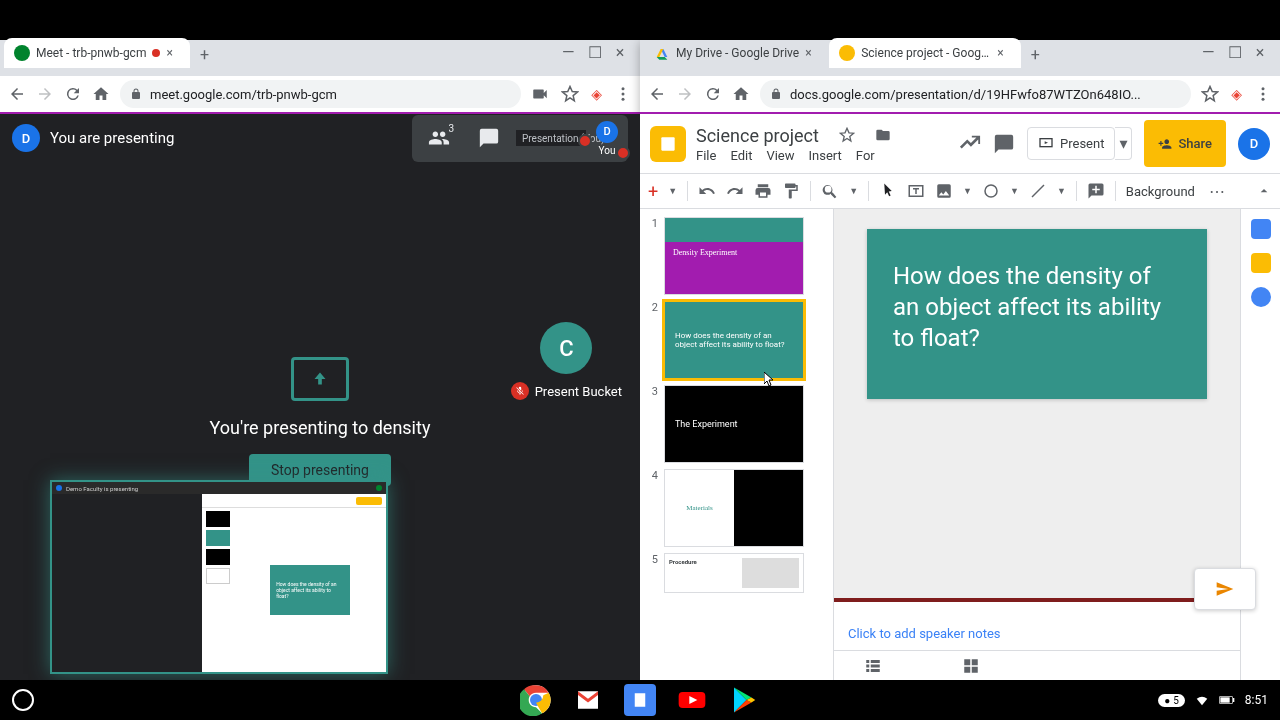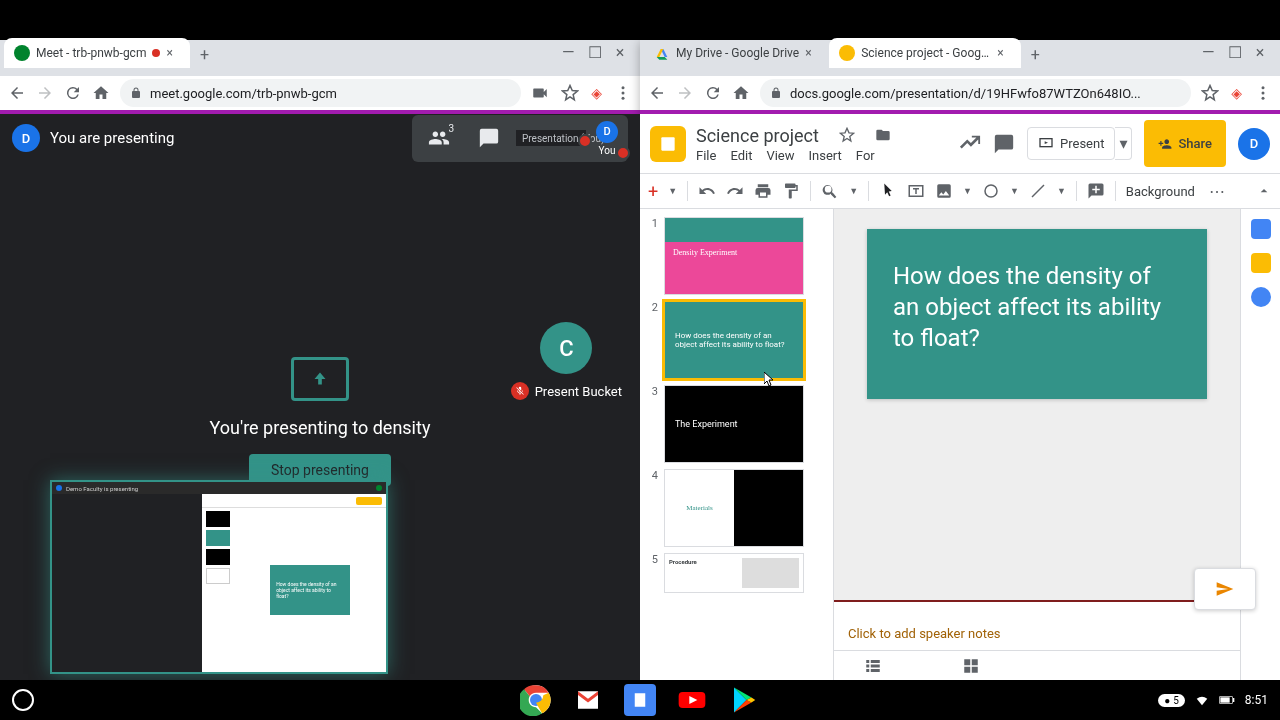--- a/index.html
+++ b/index.html
@@ -10,21 +10,21 @@
 .window.right{width:640px}
 .titlebar{height:36px;background:#dee1e6;display:flex;align-items:flex-end;padding:8px 4px}
 .tab{background:#fff;border-radius:8px 8px 0 0;padding:6px 10px;display:flex;align-items:center;gap:6px;font-size:12px;color:#3c4043;height:30px;max-width:200px;position:relative}
 .tab.inactive{background:transparent}
 .favicon{width:16px;height:16px;border-radius:50%;flex:none}
 .tab-close{width:14px;height:14px;color:#5f6368;cursor:pointer;flex:none}
 .rec-dot{width:8px;height:8px;background:#d93025;border-radius:50%;flex:none}
 .newtab{width:28px;height:28px;display:flex;align-items:center;justify-content:center;color:#5f6368}
 .win-controls{margin-left:auto;display:flex;gap:14px;padding:0 10px 6px 0;color:#5f6368}
 .win-controls span{width:12px;text-align:center;cursor:pointer}
-.addrbar{height:38px;display:flex;align-items:center;gap:10px;padding:0 8px;border-bottom:4px solid #a21caf}
+.addrbar{height:38px;display:flex;align-items:center;gap:10px;padding:0 8px;border-bottom:2px solid #a21caf}
 .nav-icon{width:18px;height:18px;color:#5f6368;cursor:pointer;flex:none}
 .url-field{flex:1;background:#f1f3f4;border-radius:16px;height:28px;display:flex;align-items:center;padding:0 10px;gap:8px;font-size:13px;color:#202124;overflow:hidden;white-space:nowrap}
 .lock{color:#5f6368;flex:none}
 .addr-icons{display:flex;gap:12px;align-items:center}
 .content{flex:1;position:relative;overflow:hidden}
 
 .meet{background:#202124;color:#fff;height:100%;display:flex;flex-direction:column}
 .meet-top{height:48px;display:flex;align-items:center;padding:0 12px;gap:10px}
 .avatar{width:28px;height:28px;border-radius:50%;display:flex;align-items:center;justify-content:center;color:#fff;font-size:13px;font-weight:500}
 .avatar.d{background:#1a73e8}
@@ -72,33 +72,33 @@
 .toolbar{height:36px;border-top:1px solid #dadce0;border-bottom:1px solid #dadce0;display:flex;align-items:center;padding:0 8px;gap:10px;color:#5f6368}
 .toolbar .sep{width:1px;height:20px;background:#dadce0}
 .tool{width:18px;height:18px;cursor:pointer}
 .tool-txt{font-size:13px;color:#3c4043;cursor:pointer}
 .slides-body{flex:1;display:flex;overflow:hidden}
 .film{width:194px;border-right:1px solid #dadce0;padding:8px 6px;overflow-y:auto;display:flex;flex-direction:column;gap:6px;position:relative}
 .thumb-row{display:flex;gap:6px}
 .thumb-num{width:12px;font-size:11px;color:#5f6368;text-align:right}
 .thumb{width:140px;height:78px;border:1px solid #dadce0;position:relative;cursor:pointer}
 .thumb.selected{outline:2px solid #fbbc04;border-color:#fbbc04}
-.t1{background:#ec4899;color:#fff;padding:8px}
+.t1{background:#a21caf;color:#fff;padding:8px}
 .t1 .bar{height:40%;background:#339388;margin:-8px -8px 6px -8px}
 .t1-title{font-size:8px;font-family:Georgia,serif}
 .t2{background:#339388;color:#fff;font-family:Georgia,serif;font-size:8px;padding:10px;display:flex;align-items:center}
 .t3{background:#000;color:#fff;font-family:Georgia,serif;font-size:9px;padding:10px;display:flex;align-items:center}
 .t4{background:#fff;display:flex}
 .t4 .l{width:50%;display:flex;align-items:center;justify-content:center;color:#339388;font-size:7px;font-family:Georgia,serif}
 .t4 .r{width:50%;background:#000}
 .t5{background:#fff;padding:4px;font-size:6px;color:#3c4043;display:flex;gap:4px}
 .canvas{flex:1;display:flex;flex-direction:column}
 .canvas-stage{flex:1;background:#eee;display:flex;align-items:flex-start;justify-content:center;padding:20px 12px}
 .main-slide{width:340px;height:170px;background:#339388;color:#fff;font-family:Georgia,serif;font-size:24px;padding:32px 26px;line-height:1.3;box-shadow:0 1px 4px rgba(0,0,0,.2)}
-.speaker{height:40px;border-top:2px solid #7f1d1d;padding:24px 14px;font-size:13px;color:#a16207}
+.speaker{height:40px;border-top:4px solid #7f1d1d;padding:24px 14px;font-size:13px;color:#3b82f6}
 .side-panel{width:40px;display:flex;flex-direction:column;align-items:center;gap:14px;padding:10px 0;border-left:1px solid #dadce0}
 .sp-icon{width:20px;height:20px;border-radius:4px}
 .explore-fab{position:absolute;right:24px;bottom:70px;width:62px;height:42px;background:#fff;border:1px solid #dadce0;border-radius:4px;box-shadow:0 1px 4px rgba(0,0,0,.2);display:flex;align-items:center;justify-content:center}
 .bottom-tabs{height:30px;border-top:1px solid #dadce0;display:flex;align-items:center;gap:80px;padding:0 30px;color:#5f6368}
 
 .taskbar{position:absolute;bottom:0;left:0;right:0;height:40px;background:rgba(0,0,0,.6);display:flex;align-items:center;padding:0 12px}
 .launcher{width:22px;height:22px;border:2px solid #fff;border-radius:50%}
 .task-center{position:absolute;left:50%;transform:translateX(-50%);display:flex;gap:20px;align-items:center}
 .task-icon{width:32px;height:32px;border-radius:50%;display:flex;align-items:center;justify-content:center;color:#fff;cursor:pointer}
 .tray{margin-left:auto;display:flex;align-items:center;gap:10px;color:#fff;font-size:12px}

